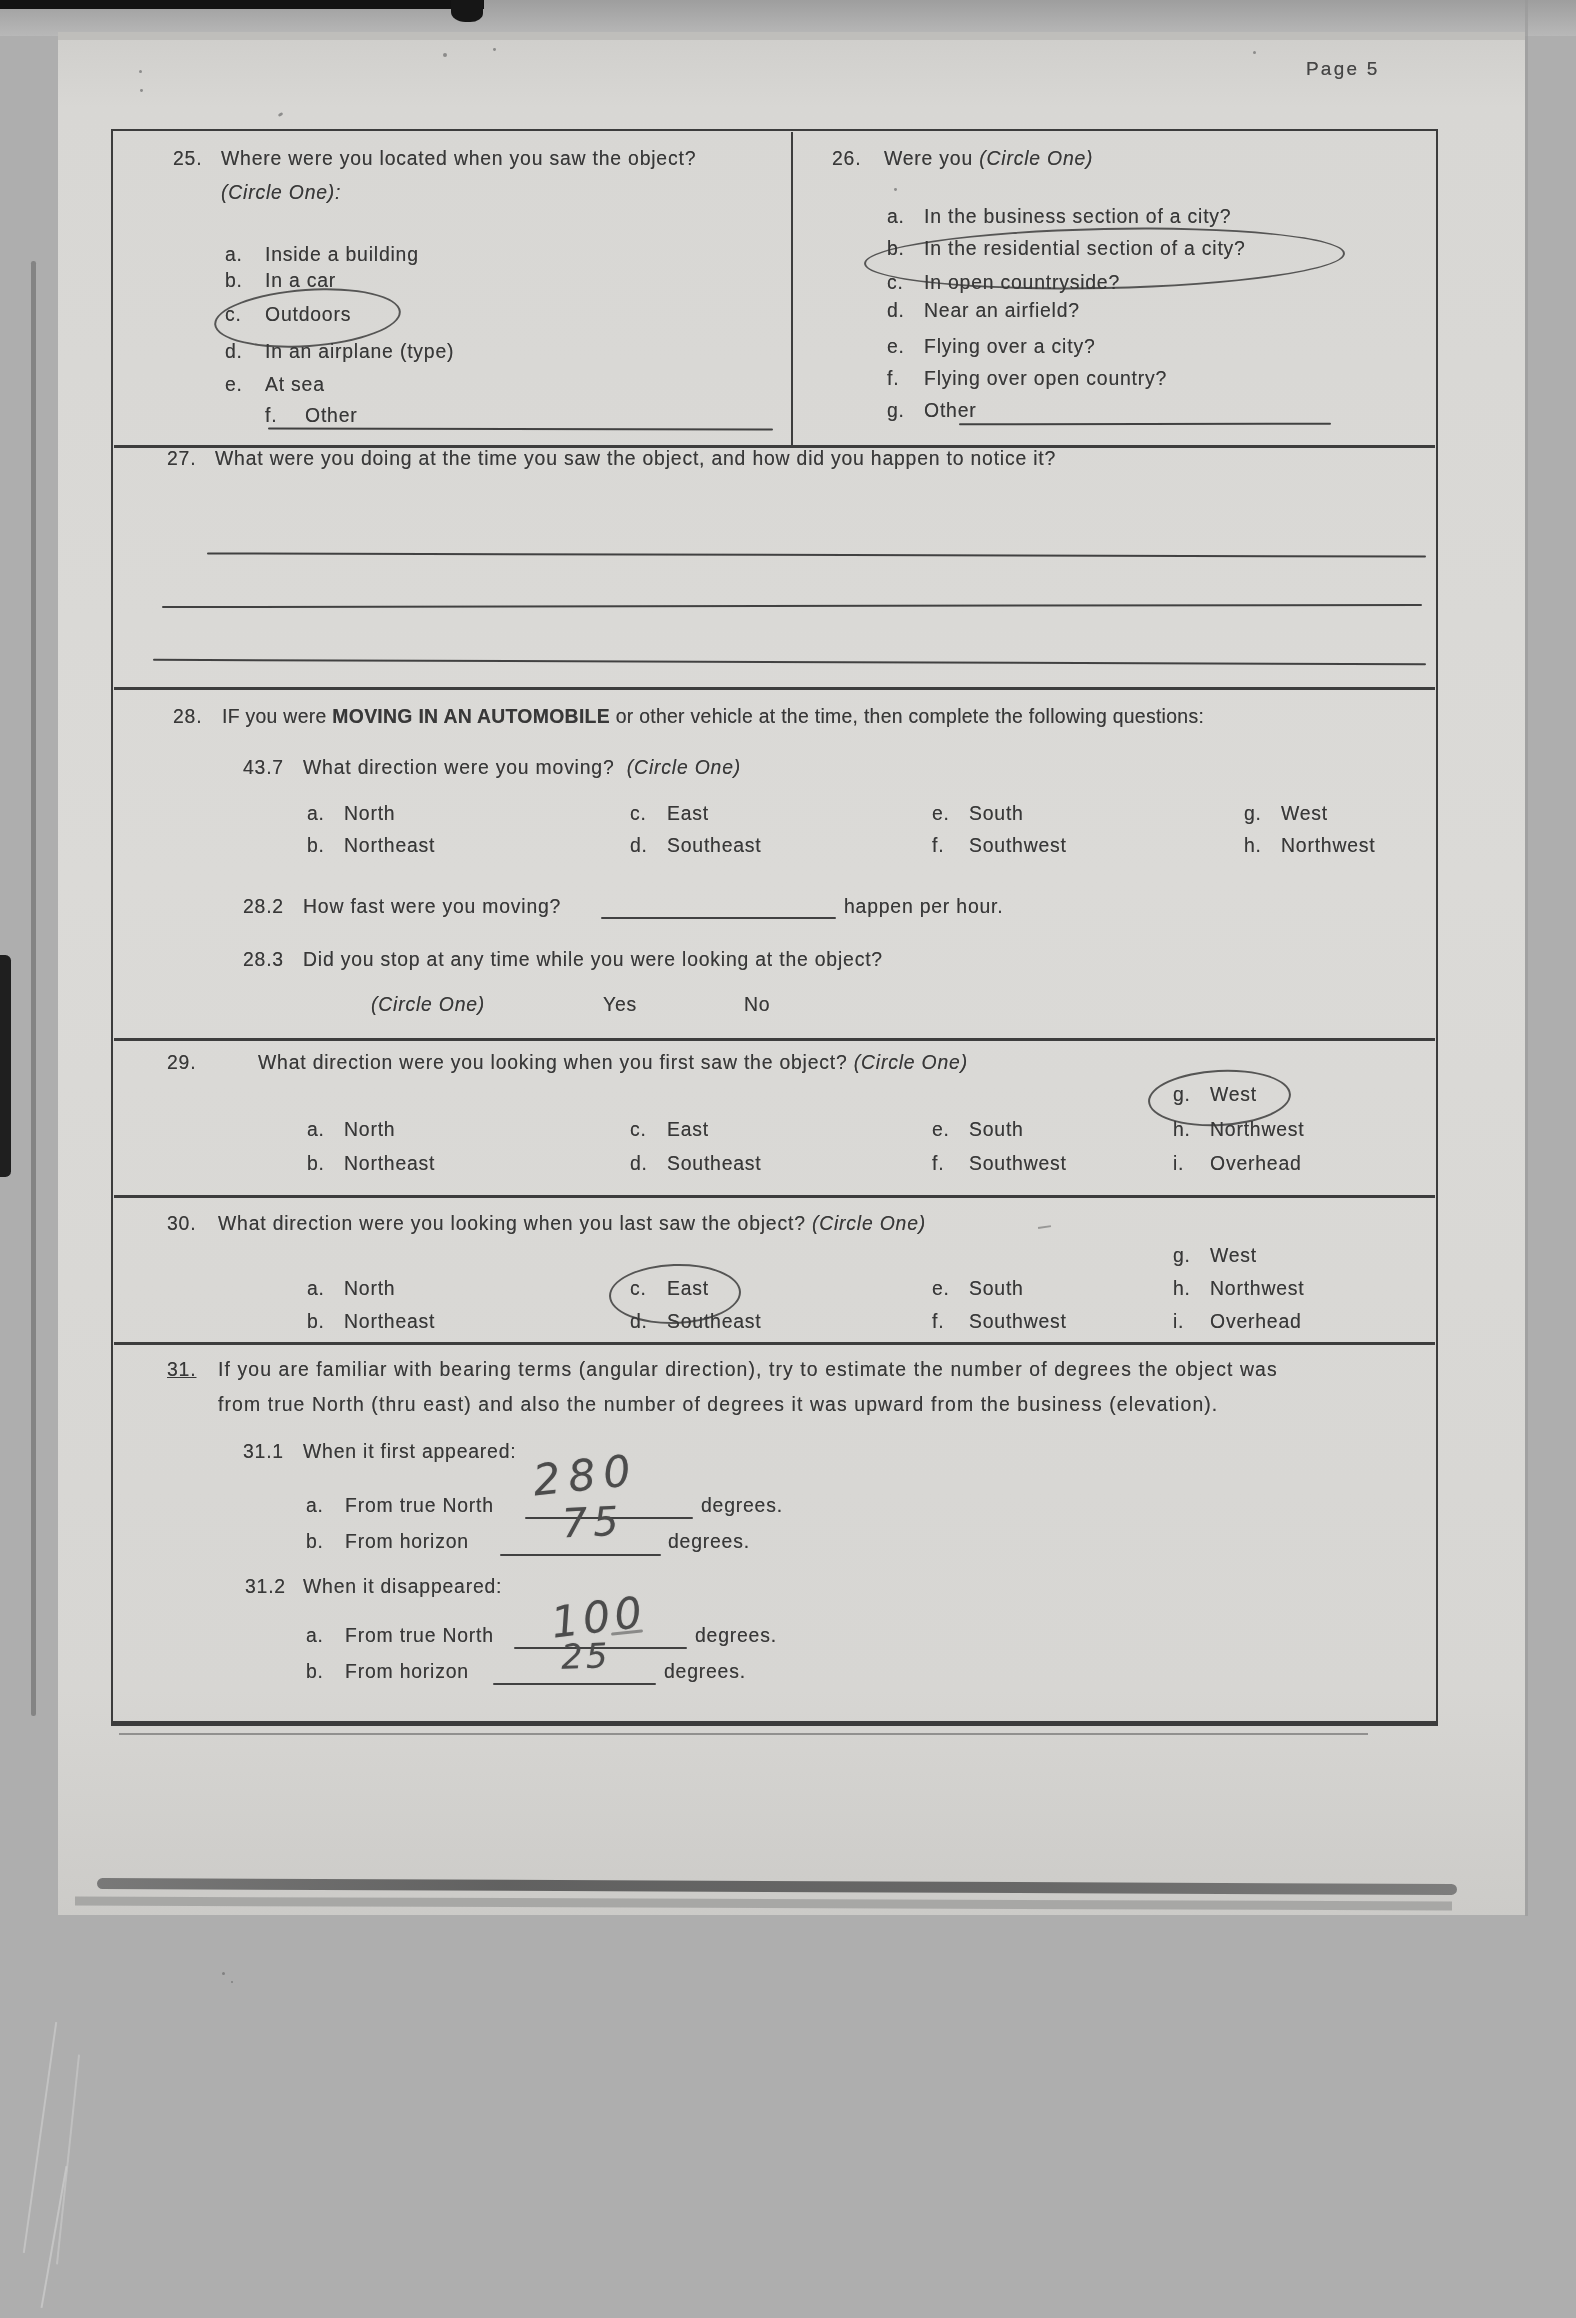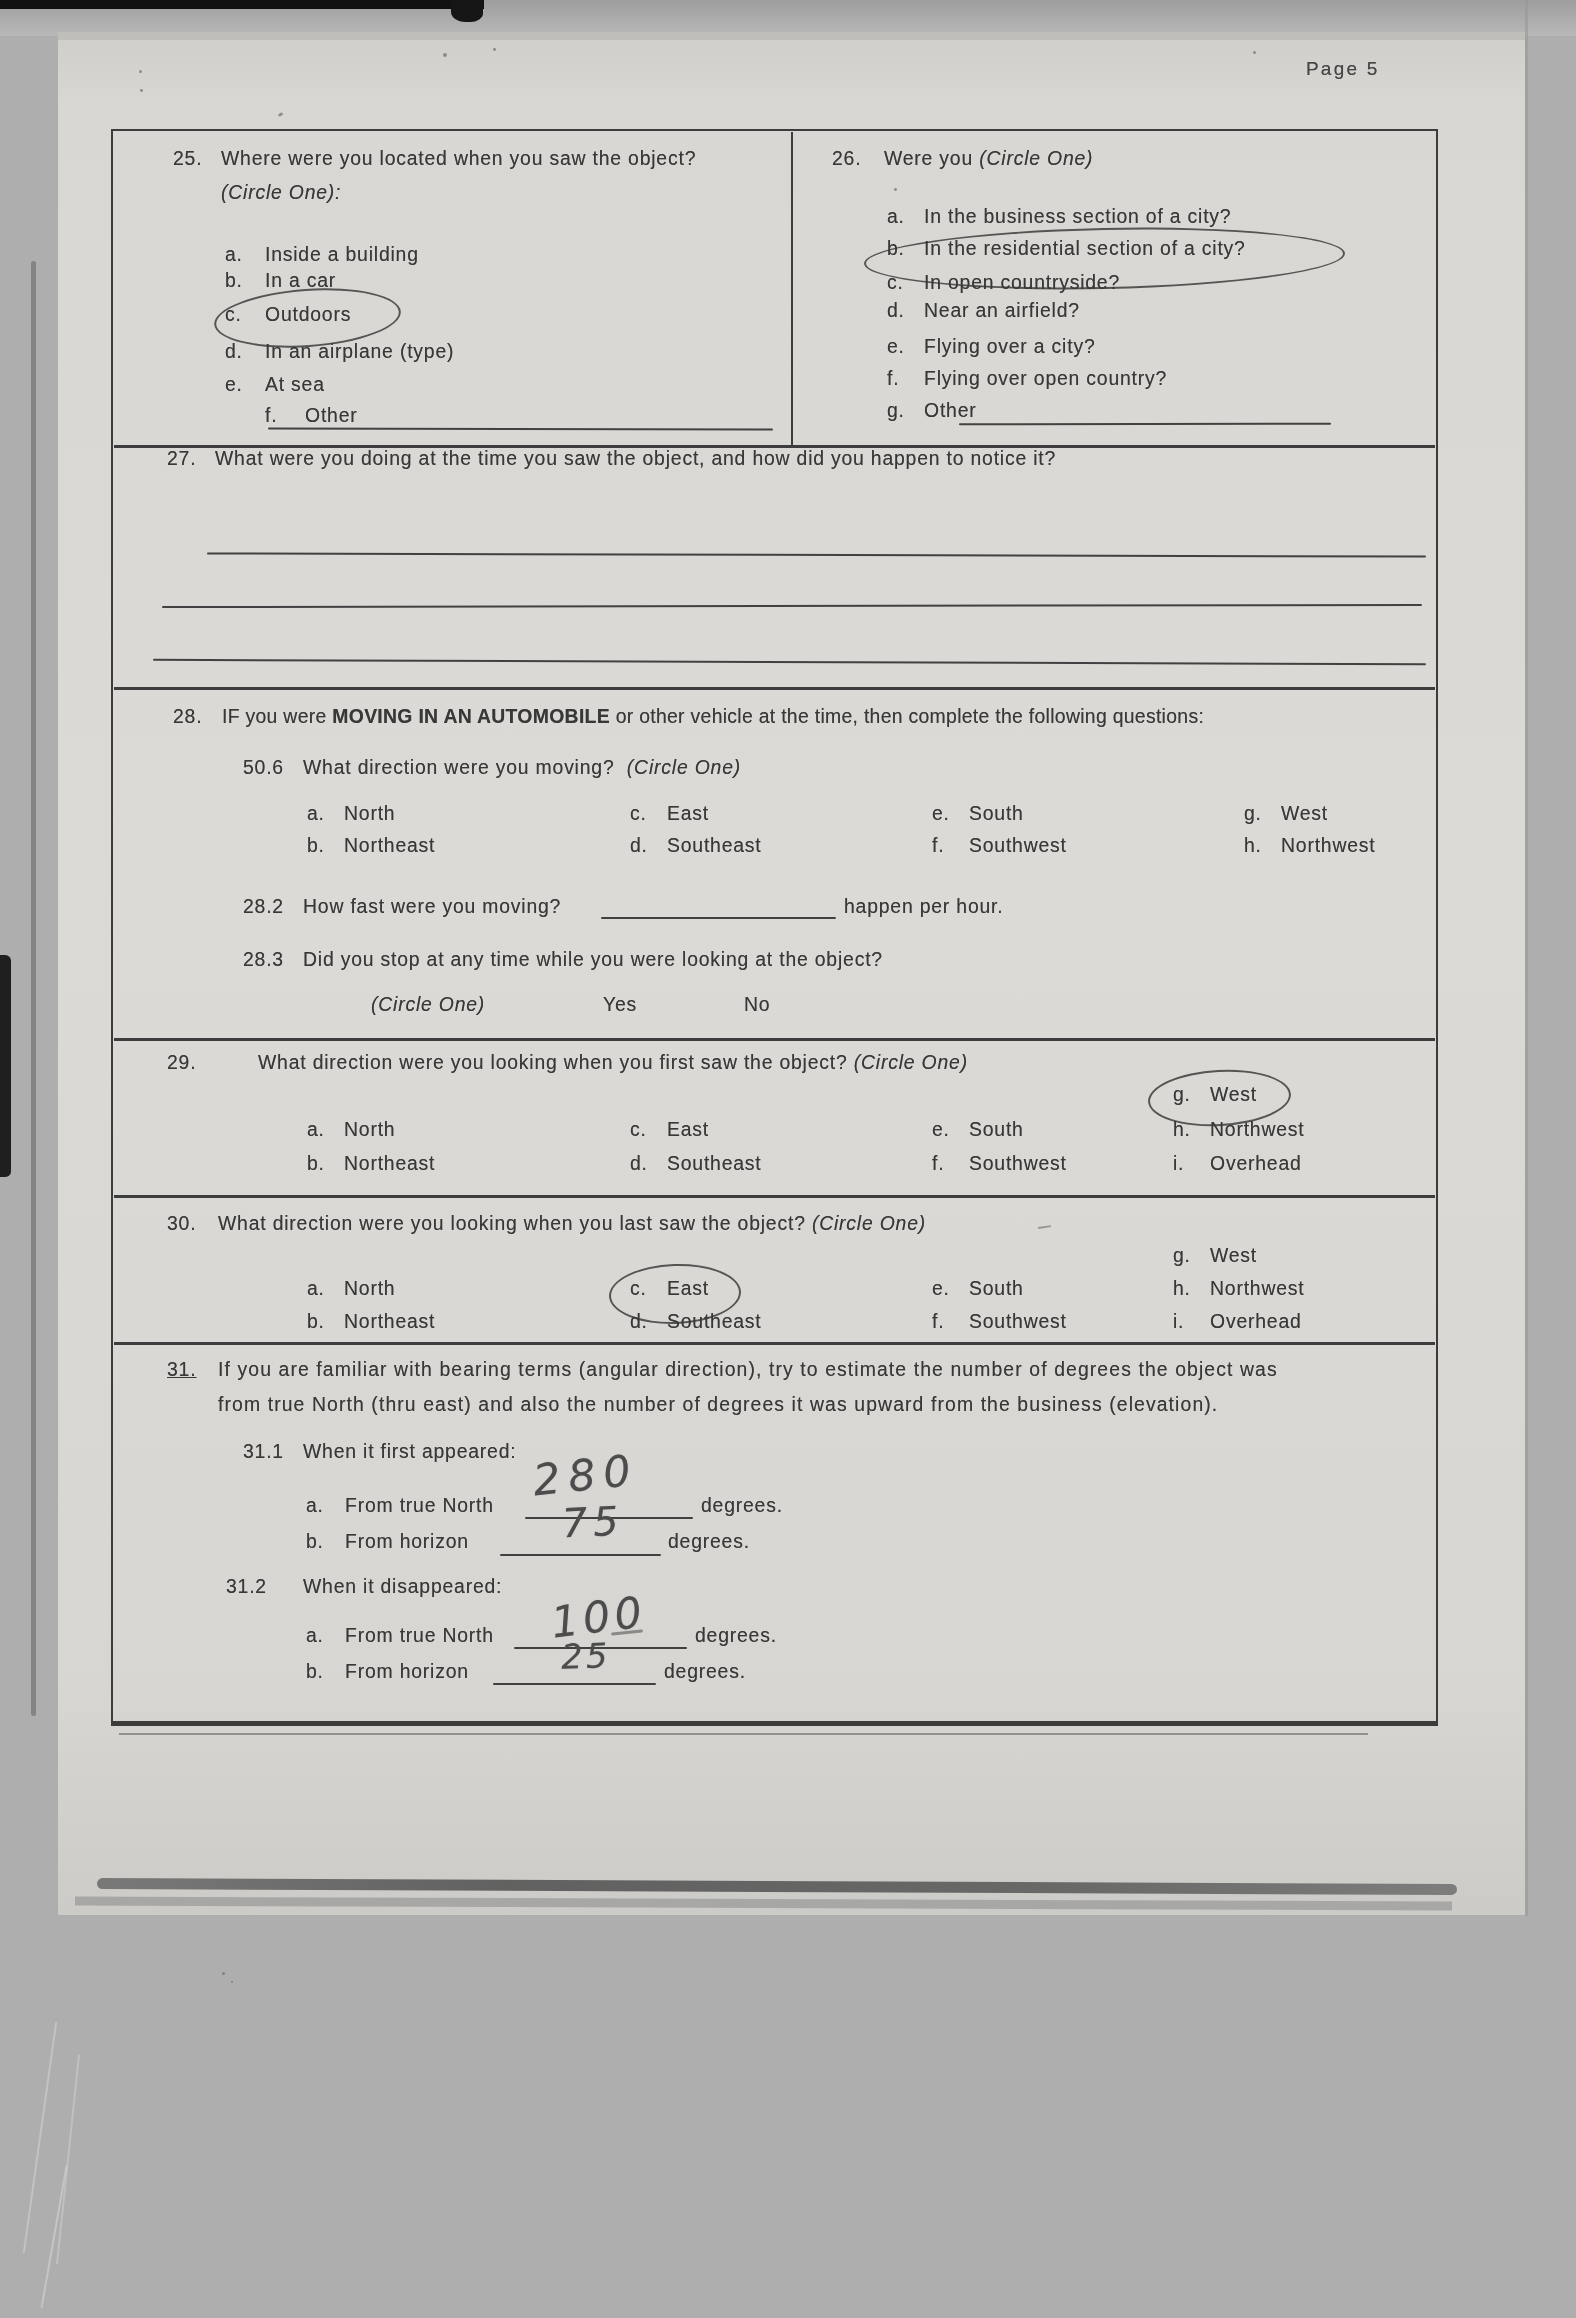--- a/index.html
+++ b/index.html
@@ -109,21 +109,21 @@
 
 <div class="txt" style="left:167px;top:448px;">27.</div>
 <div class="txt" style="left:215px;top:448px;">What were you doing at the time you saw the object, and how did you happen to notice it?</div>
 <div class="uline" style="left:207px;top:554px;width:1219px;transform:rotate(.15deg);"></div>
 <div class="uline" style="left:162px;top:605px;width:1260px;transform:rotate(-.1deg);"></div>
 <div class="uline" style="left:153px;top:661px;width:1273px;transform:rotate(.2deg);"></div>
 
 <div class="txt" style="left:173px;top:706px;">28.</div>
 <div class="txt tight" style="left:222px;top:706px;"><span>IF you were </span><span class="bold">MOVING IN AN AUTOMOBILE</span><span> or other vehicle at the time, then complete the following questions:</span></div>
 
-<div class="txt" style="left:243px;top:757px;">50.6</div>
+<div class="txt" style="left:243px;top:757px;">43.7</div>
 <div class="txt" style="left:303px;top:757px;"><span>What direction were you moving?</span><span>&nbsp;&nbsp;</span><span class="it">(Circle One)</span></div>
 
 <div class="txt" style="left:307px;top:803px;"><span class="lspan">a.</span><span>North</span></div>
 <div class="txt" style="left:630px;top:803px;"><span class="lspan">c.</span><span>East</span></div>
 <div class="txt" style="left:932px;top:803px;"><span class="lspan">e.</span><span>South</span></div>
 <div class="txt" style="left:1244px;top:803px;"><span class="lspan">g.</span><span>West</span></div>
 <div class="txt" style="left:307px;top:835px;"><span class="lspan">b.</span><span>Northeast</span></div>
 <div class="txt" style="left:630px;top:835px;"><span class="lspan">d.</span><span>Southeast</span></div>
 <div class="txt" style="left:932px;top:835px;"><span class="lspan">f.</span><span>Southwest</span></div>
 <div class="txt" style="left:1244px;top:835px;"><span class="lspan">h.</span><span>Northwest</span></div>
@@ -183,21 +183,21 @@
 <div class="uline" style="left:525px;top:1517px;width:168px;"></div>
 <div class="hand" style="left:533px;top:1450px;font-size:43px;letter-spacing:7.8px;transform:rotate(-6deg);">280</div>
 <div class="txt" style="left:701px;top:1495px;">degrees.</div>
 
 <div class="txt" style="left:306px;top:1531px;">b.</div>
 <div class="txt" style="left:345px;top:1531px;">From horizon</div>
 <div class="uline" style="left:500px;top:1554px;width:161px;"></div>
 <div class="hand" style="left:562px;top:1499px;font-size:40px;letter-spacing:5.6px;transform:rotate(-3deg);">75</div>
 <div class="txt" style="left:668px;top:1531px;">degrees.</div>
 
-<div class="txt" style="left:226px;top:1576px;">31.2</div>
+<div class="txt" style="left:245px;top:1576px;">31.2</div>
 <div class="txt" style="left:303px;top:1576px;">When it disappeared:</div>
 
 <div class="txt" style="left:306px;top:1625px;">a.</div>
 <div class="txt" style="left:345px;top:1625px;">From true North</div>
 <div class="uline" style="left:514px;top:1647px;width:173px;"></div>
 <div class="hand" style="left:551px;top:1592px;font-size:43px;letter-spacing:4.4px;transform:rotate(-7deg);">100</div>
 <div class="txt" style="left:695px;top:1625px;">degrees.</div>
 
 <div class="txt" style="left:306px;top:1661px;">b.</div>
 <div class="txt" style="left:345px;top:1661px;">From horizon</div>

